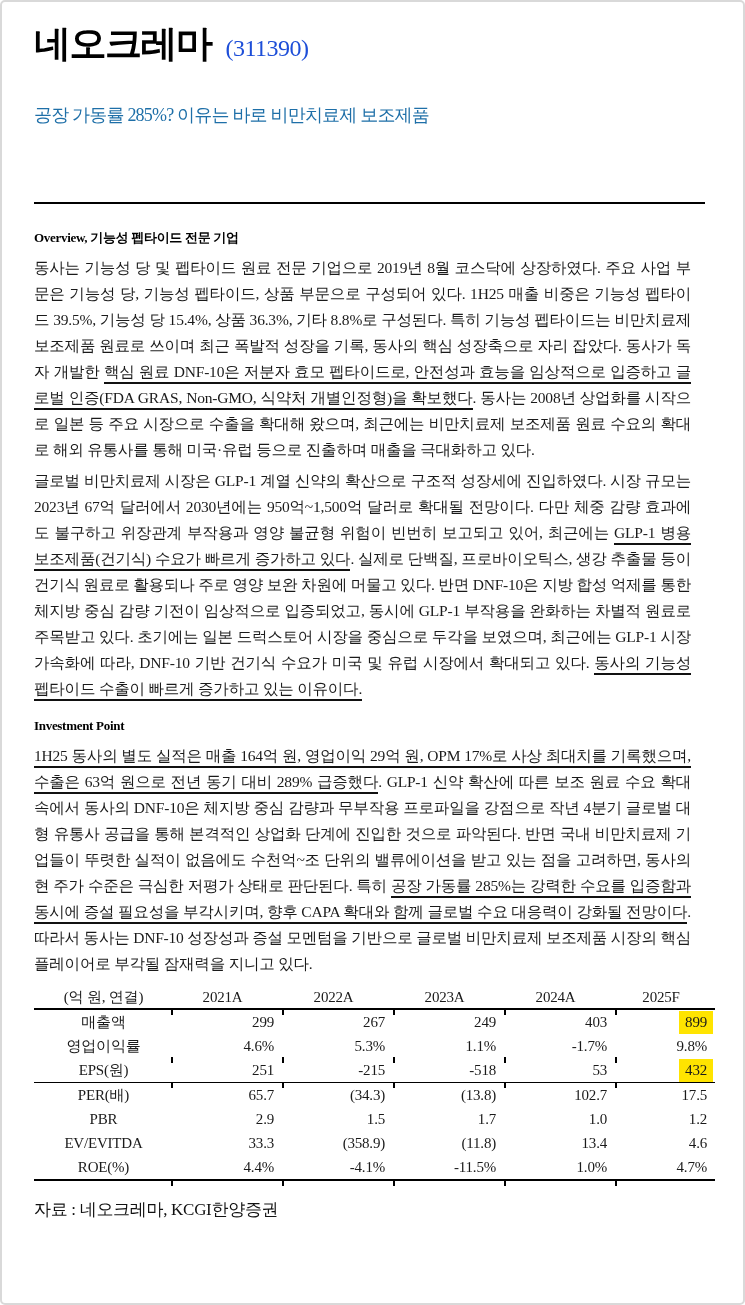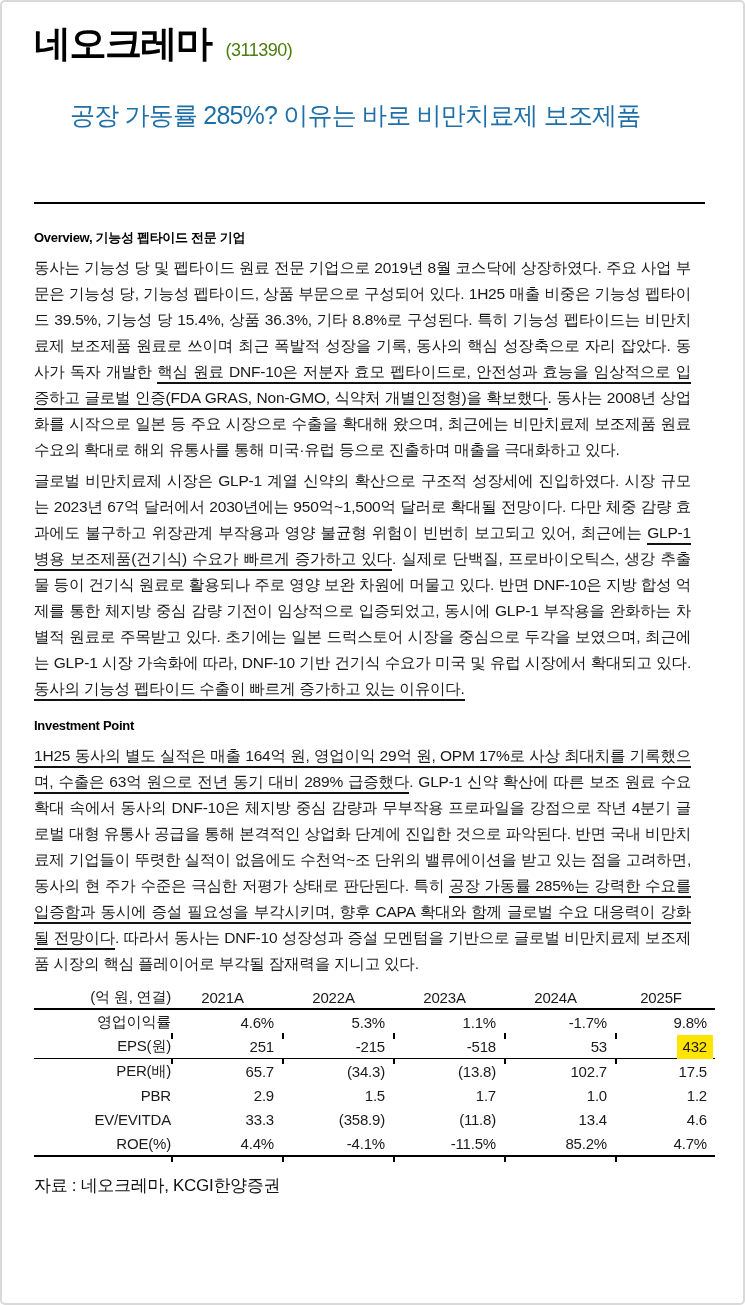--- a/index.html
+++ b/index.html
@@ -2,36 +2,36 @@
 <html style="--blue: #1e6fa8; --yellow: #ffe400; --ink: #1a1a1a;"><head>
 <meta charset="utf-8">
 <style>
   :root { --blue:#1e6fa8; --yellow:#ffe400; --ink:#1a1a1a; }
   html,body{margin:0;padding:0;}
   body{
     width:745px;height:1305px;box-sizing:border-box;overflow:hidden;
     background:#ffffff;border:2px solid #d9d9d9;border-radius:5px;
     font-family:"Liberation Sans","DejaVu Sans",sans-serif;color:var(--ink);
   }
-  .page{padding:16px 38px 0 32px;}
+  .page{padding:16px 38px 0 32px;font-family:Liberation Serif, serif;}
   .company-row{display:flex;align-items:baseline;gap:14px;margin:4px 0 0 0;}
   .company{font-size:37px;font-weight:700;letter-spacing:-1.5px;color:#000;line-height:44px;}
-  .ticker{font-size:18px;color:#4d7c0f;letter-spacing:-0.5px;}
-  .headline{margin-top:34px;font-size:25px;line-height:30px;color:var(--blue);letter-spacing:-0.8px;font-weight:500;margin-left:36px;}
+  .ticker{font-size:24px;color:#1d4ed8;letter-spacing:-0.5px;}
+  .headline{margin-top:34px;font-size:18px;line-height:30px;color:var(--blue);letter-spacing:-0.8px;font-weight:500;}
   .rule{border:0;border-top:2.5px solid #000;margin:72px 0 0 0;}
   .sec-title{margin:22px 0 0 0;font-size:13px;font-weight:700;letter-spacing:-0.3px;color:#000;line-height:24px;}
   .sec-title.tight{margin-top:14px;}
   .sec-title.tighter{margin-top:12px;}
   .body-p{margin:5px 14px 0 0;font-size:15.5px;line-height:26px;letter-spacing:-0.2px;
     text-align:justify;color:var(--ink);}
   .body-p .ul{border-bottom:2px solid #111;padding-bottom:2px;}
   
   .fin-table{width:100%;border-collapse:collapse;table-layout:fixed;margin-top:9px;font-size:15px;letter-spacing:-0.2px;}
   .fin-table th,.fin-table td{font-weight:400;padding:0 8px 0 0;height:24px;vertical-align:middle;text-align:right;position:relative;white-space:nowrap;}
-  .fin-table th:first-child,.fin-table td:first-child{text-align:right;padding:0 0 0 2px;margin-top:44px;}
+  .fin-table th:first-child,.fin-table td:first-child{text-align:center;padding:0 0 0 2px;margin-top:44px;}
   .fin-table thead th{height:22px;border-bottom:2px solid #000;text-align:center;}
   .fin-table tr.rule-below td{border-bottom:1.5px solid #000;}
   .fin-table tr.last td{border-bottom:2px solid #000;}
   .fin-table td.tick::before, .fin-table tr.tick-row td.tick::before{
     content:"";position:absolute;left:0;top:-1px;width:1.5px;height:6px;background:#000;}
   .fin-table tr.tick-row td{height:6px;border:0;padding:0;}
   .hl{background:var(--yellow);padding:3px 6px 4px 6px;margin-right:-6px;}
   .source{margin-top:11px;font-size:17px;letter-spacing:-0.3px;color:#111;}
 </style>
 </head>
@@ -76,20 +76,28 @@
           <th>(억 원, 연결)</th>
           <th>2021A</th>
           <th>2022A</th>
           <th>2023A</th>
           <th>2024A</th>
           <th>2025F</th>
         </tr>
       </thead>
     <tbody>
         <tr class="">
+          <td>매출액</td>
+          <td class="tick">299</td>
+          <td class="tick">267</td>
+          <td class="tick">249</td>
+          <td class="tick">403</td>
+          <td class="tick"><span class="hl">899</span></td>
+        </tr>
+        <tr class="">
           <td>영업이익률</td>
           <td>4.6%</td>
           <td>5.3%</td>
           <td>1.1%</td>
           <td>-1.7%</td>
           <td>9.8%</td>
         </tr>
         <tr class="rule-below">
           <td>EPS(원)</td>
           <td class="tick">251</td>
@@ -120,21 +128,21 @@
           <td>(358.9)</td>
           <td>(11.8)</td>
           <td>13.4</td>
           <td>4.6</td>
         </tr>
         <tr class="last">
           <td>ROE(%)</td>
           <td>4.4%</td>
           <td>-4.1%</td>
           <td>-11.5%</td>
-          <td>85.2%</td>
+          <td>1.0%</td>
           <td>4.7%</td>
         </tr>
         <tr class="tick-row">
           <td></td>
           <td class="tick"></td>
           <td class="tick"></td>
           <td class="tick"></td>
           <td class="tick"></td>
           <td class="tick"></td>
         </tr>

